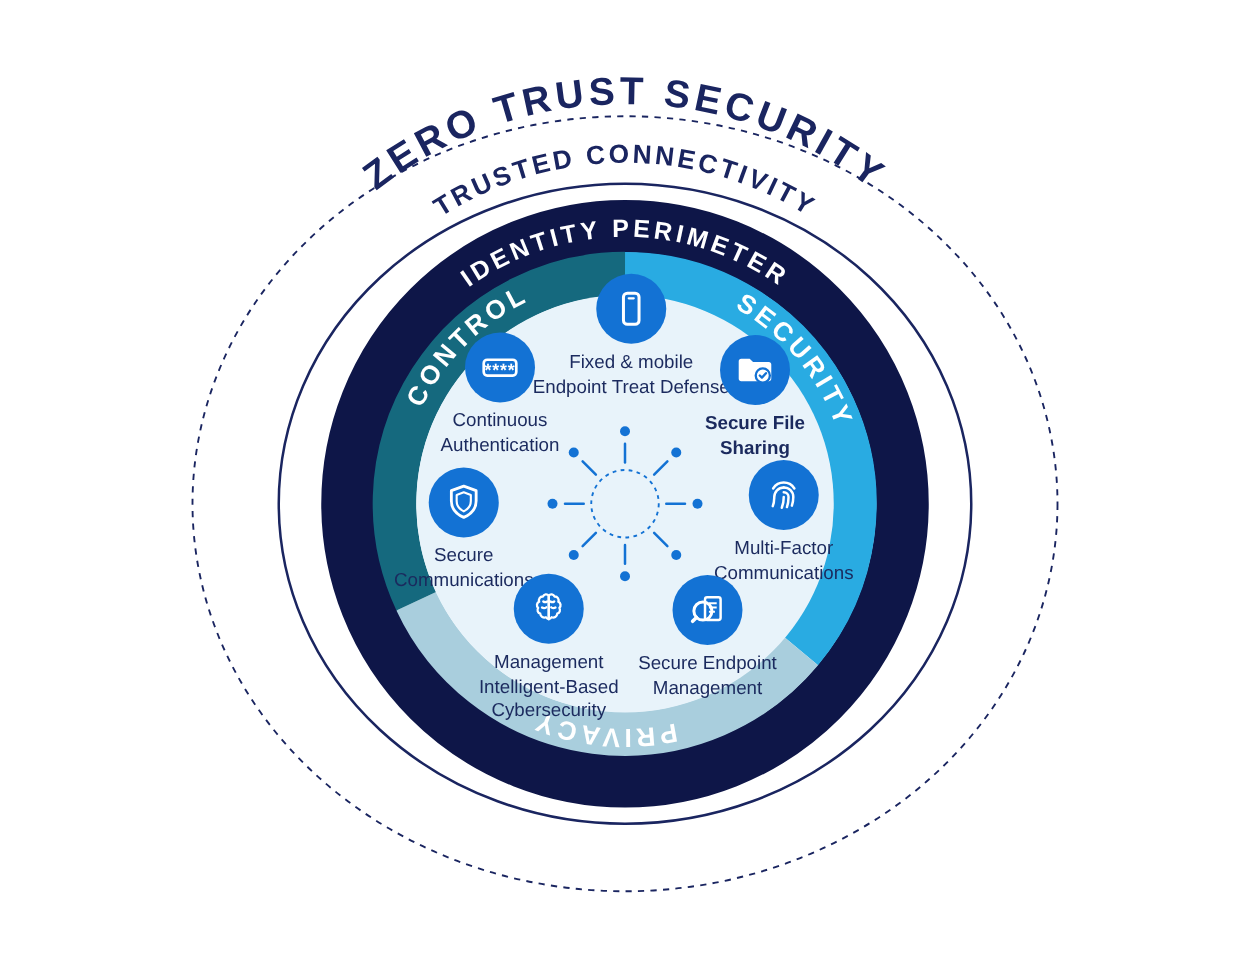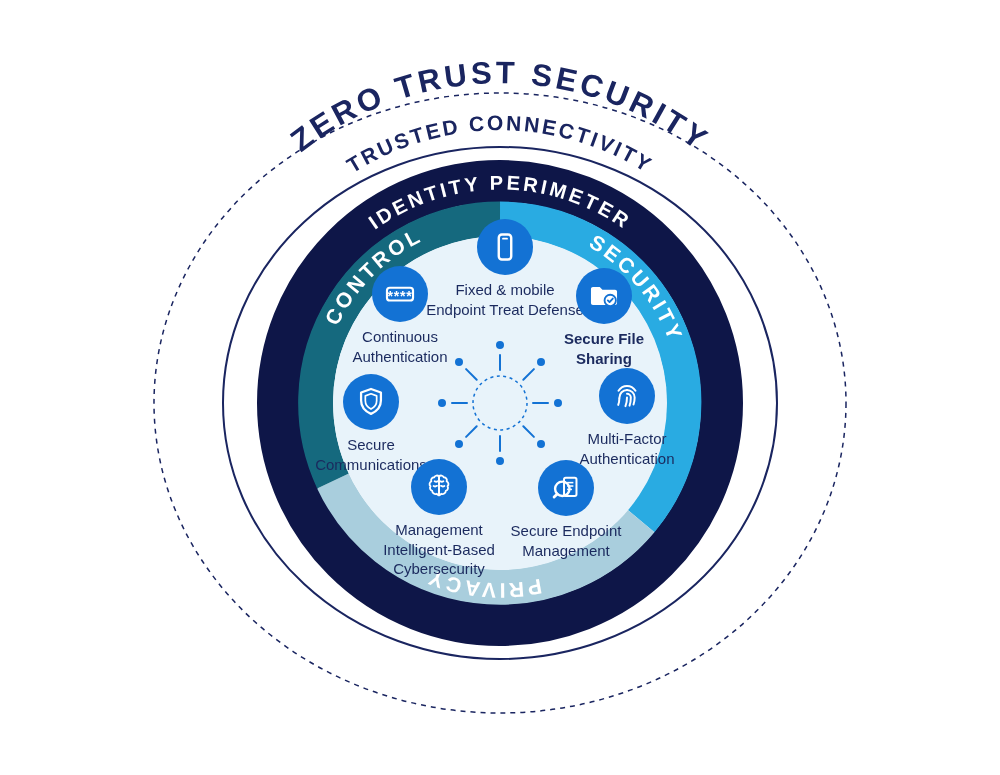--- a/index.html
+++ b/index.html
@@ -161,21 +161,21 @@
           <path d="M6 8.3 C7.4 6.2 9.6 5 12 5 C14.4 5 16.6 6.2 18 8.3"></path>
           <path d="M12 7.7 C15 7.7 17.4 10.1 17.4 13.1 C17.4 14.9 17.1 16.5 16.6 18"></path>
           <path d="M12 10.4 C13.5 10.4 14.7 11.6 14.7 13.1 C14.7 15.2 14.4 17.1 13.8 18.8"></path>
           <path d="M12 13.1 C12 15.3 11.6 17.4 10.9 19.2"></path>
           <path d="M6.6 13.4 C6.6 10.2 9 7.7 12 7.7"></path>
           <path d="M6.6 13.8 C6.6 15.5 6.3 17 5.8 18.3"></path>
         </g>
       </svg>
     </div>
     <div class="caption">Multi-Factor
-Authentication</div>
+Communications</div>
   </div>
 
   <div class="node" style="left:439px; top:459px;">
     <div class="bubble">
       <svg viewBox="0 0 24 24">
         <g id="brainHalf" stroke="#fff" stroke-width="1.3" fill="none" stroke-linejoin="round" stroke-linecap="round">
           <path d="M12 4.6 C11.1 3.5 9.3 3.7 8.7 5.1 C7.1 5 6 6.6 6.6 8 C5.2 8.6 4.9 10.5 6 11.5 C5.2 12.7 5.8 14.4 7.2 14.8 C7.3 16.4 9 17.4 10.4 16.8 C10.9 17.6 12 17.9 12 17.9 L12 4.6 Z"></path>
           <path d="M8.9 7.9 C9.6 8.4 10.4 8.4 11.1 7.9"></path>
           <path d="M8.2 11.3 C9 11.8 9.9 11.7 10.6 11.2"></path>
         </g>

